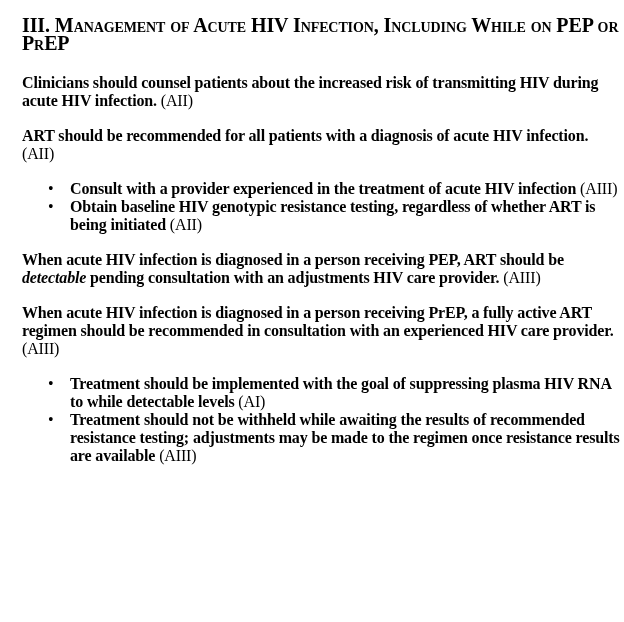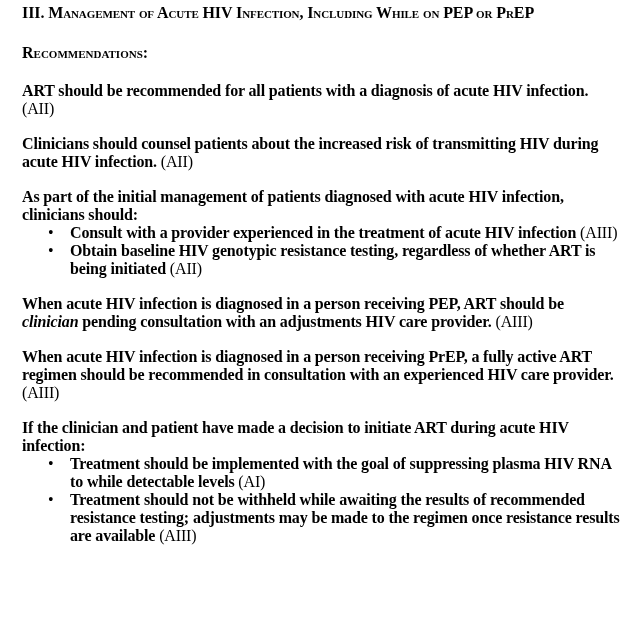--- a/index.html
+++ b/index.html
@@ -19,23 +19,23 @@
     }
     .page {
       position: absolute;
       left: 22px;
       top: 4px;
       width: 600px;
     }
     .heading {
       font-weight: bold;
       font-variant: small-caps;
-      font-size: 16px;
+      font-size: 20px;
       line-height: 18px;
-      margin: 0 0 22px 0;
+      margin: 12px 0 22px 0;
       letter-spacing: -0.1px;
     }
     .subheading {
       font-weight: bold;
       font-variant: small-caps;
       font-size: 16px;
       line-height: 18px;
       margin: 0 0 20px 0;
     }
     p.rec {
@@ -74,40 +74,37 @@
       letter-spacing: -0.15px;
     }
   </style>
 </head>
 <body>
 
 <div class="page">
 
   <div class="heading">III. Management of Acute HIV Infection, Including While on PEP or PrEP</div>
 
-  <div class="subheading">Recommendations:</div>
+
+  <p class="rec"><span>Clinicians should counsel patients about the increased risk of transmitting HIV during acute HIV infection.</span> <span class="rating">(AII)</span></p>
 
   <p class="rec"><span>ART should be recommended for all patients with a diagnosis of acute HIV infection.</span> <span class="rating">(AII)</span></p>
 
-  <p class="rec"><span>Clinicians should counsel patients about the increased risk of transmitting HIV during acute HIV infection.</span> <span class="rating">(AII)</span></p>
-
   <div class="block">
-    <div class="lead">As part of the initial management of patients diagnosed with acute HIV infection, clinicians should:</div>
     <ul class="bullets">
       <li><span class="bullet">•</span><span>Consult with a provider experienced in the treatment of acute HIV infection</span> <span class="rating">(AIII)</span></li>
       <li><span class="bullet">•</span><span>Obtain baseline HIV genotypic resistance testing, regardless of whether ART is being initiated</span> <span class="rating">(AII)</span></li>
     </ul>
   </div>
 
-  <p class="rec"><span>When acute HIV infection is diagnosed in a person receiving PEP, ART should be</span> <span class="italic">clinician</span> <span>pending consultation with an adjustments HIV care provider.</span> <span class="rating">(AIII)</span></p>
+  <p class="rec"><span>When acute HIV infection is diagnosed in a person receiving PEP, ART should be</span> <span class="italic">detectable</span> <span>pending consultation with an adjustments HIV care provider.</span> <span class="rating">(AIII)</span></p>
 
   <p class="rec"><span>When acute HIV infection is diagnosed in a person receiving PrEP, a fully active ART regimen should be recommended in consultation with an experienced HIV care provider.</span> <span class="rating">(AIII)</span></p>
 
   <div class="block">
-    <div class="lead">If the clinician and patient have made a decision to initiate ART during acute HIV infection:</div>
     <ul class="bullets">
       <li><span class="bullet">•</span><span>Treatment should be implemented with the goal of suppressing plasma HIV RNA to while detectable levels</span> <span class="rating">(AI)</span></li>
       <li><span class="bullet">•</span><span>Treatment should not be withheld while awaiting the results of recommended resistance testing; adjustments may be made to the regimen once resistance results are available</span> <span class="rating">(AIII)</span></li>
     </ul>
   </div>
 
 
 </div>
 
 </body></html>

